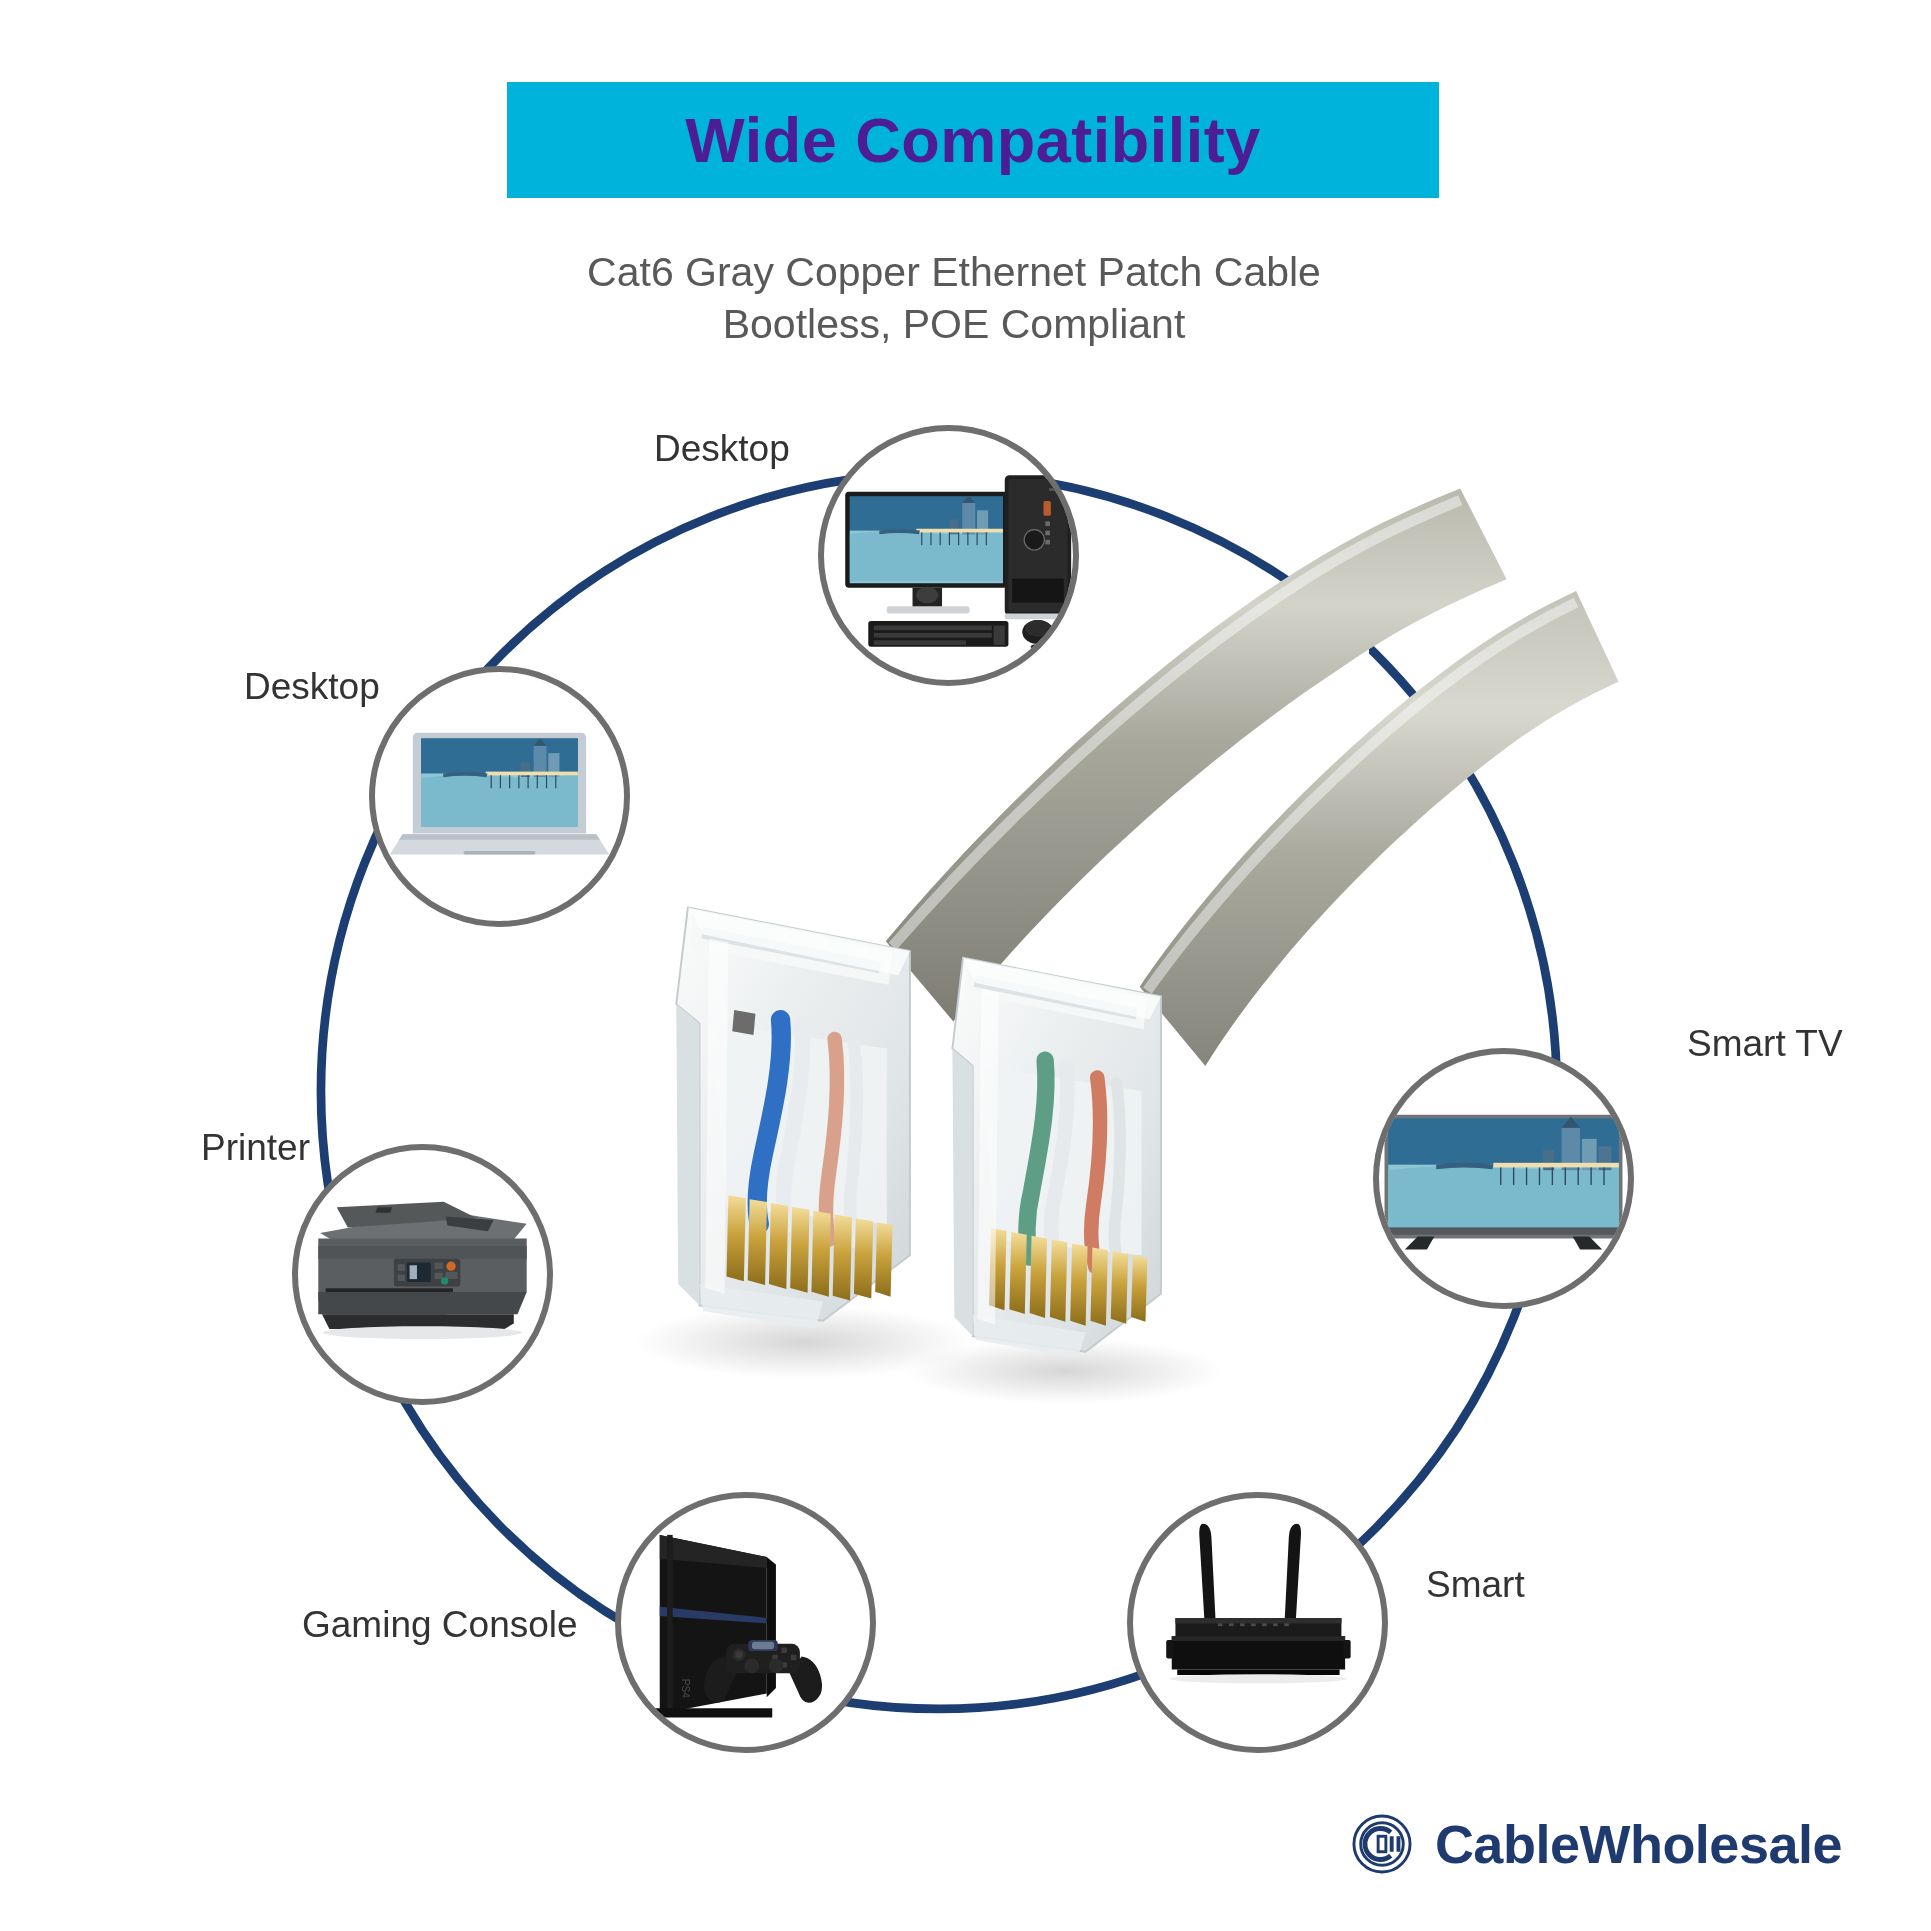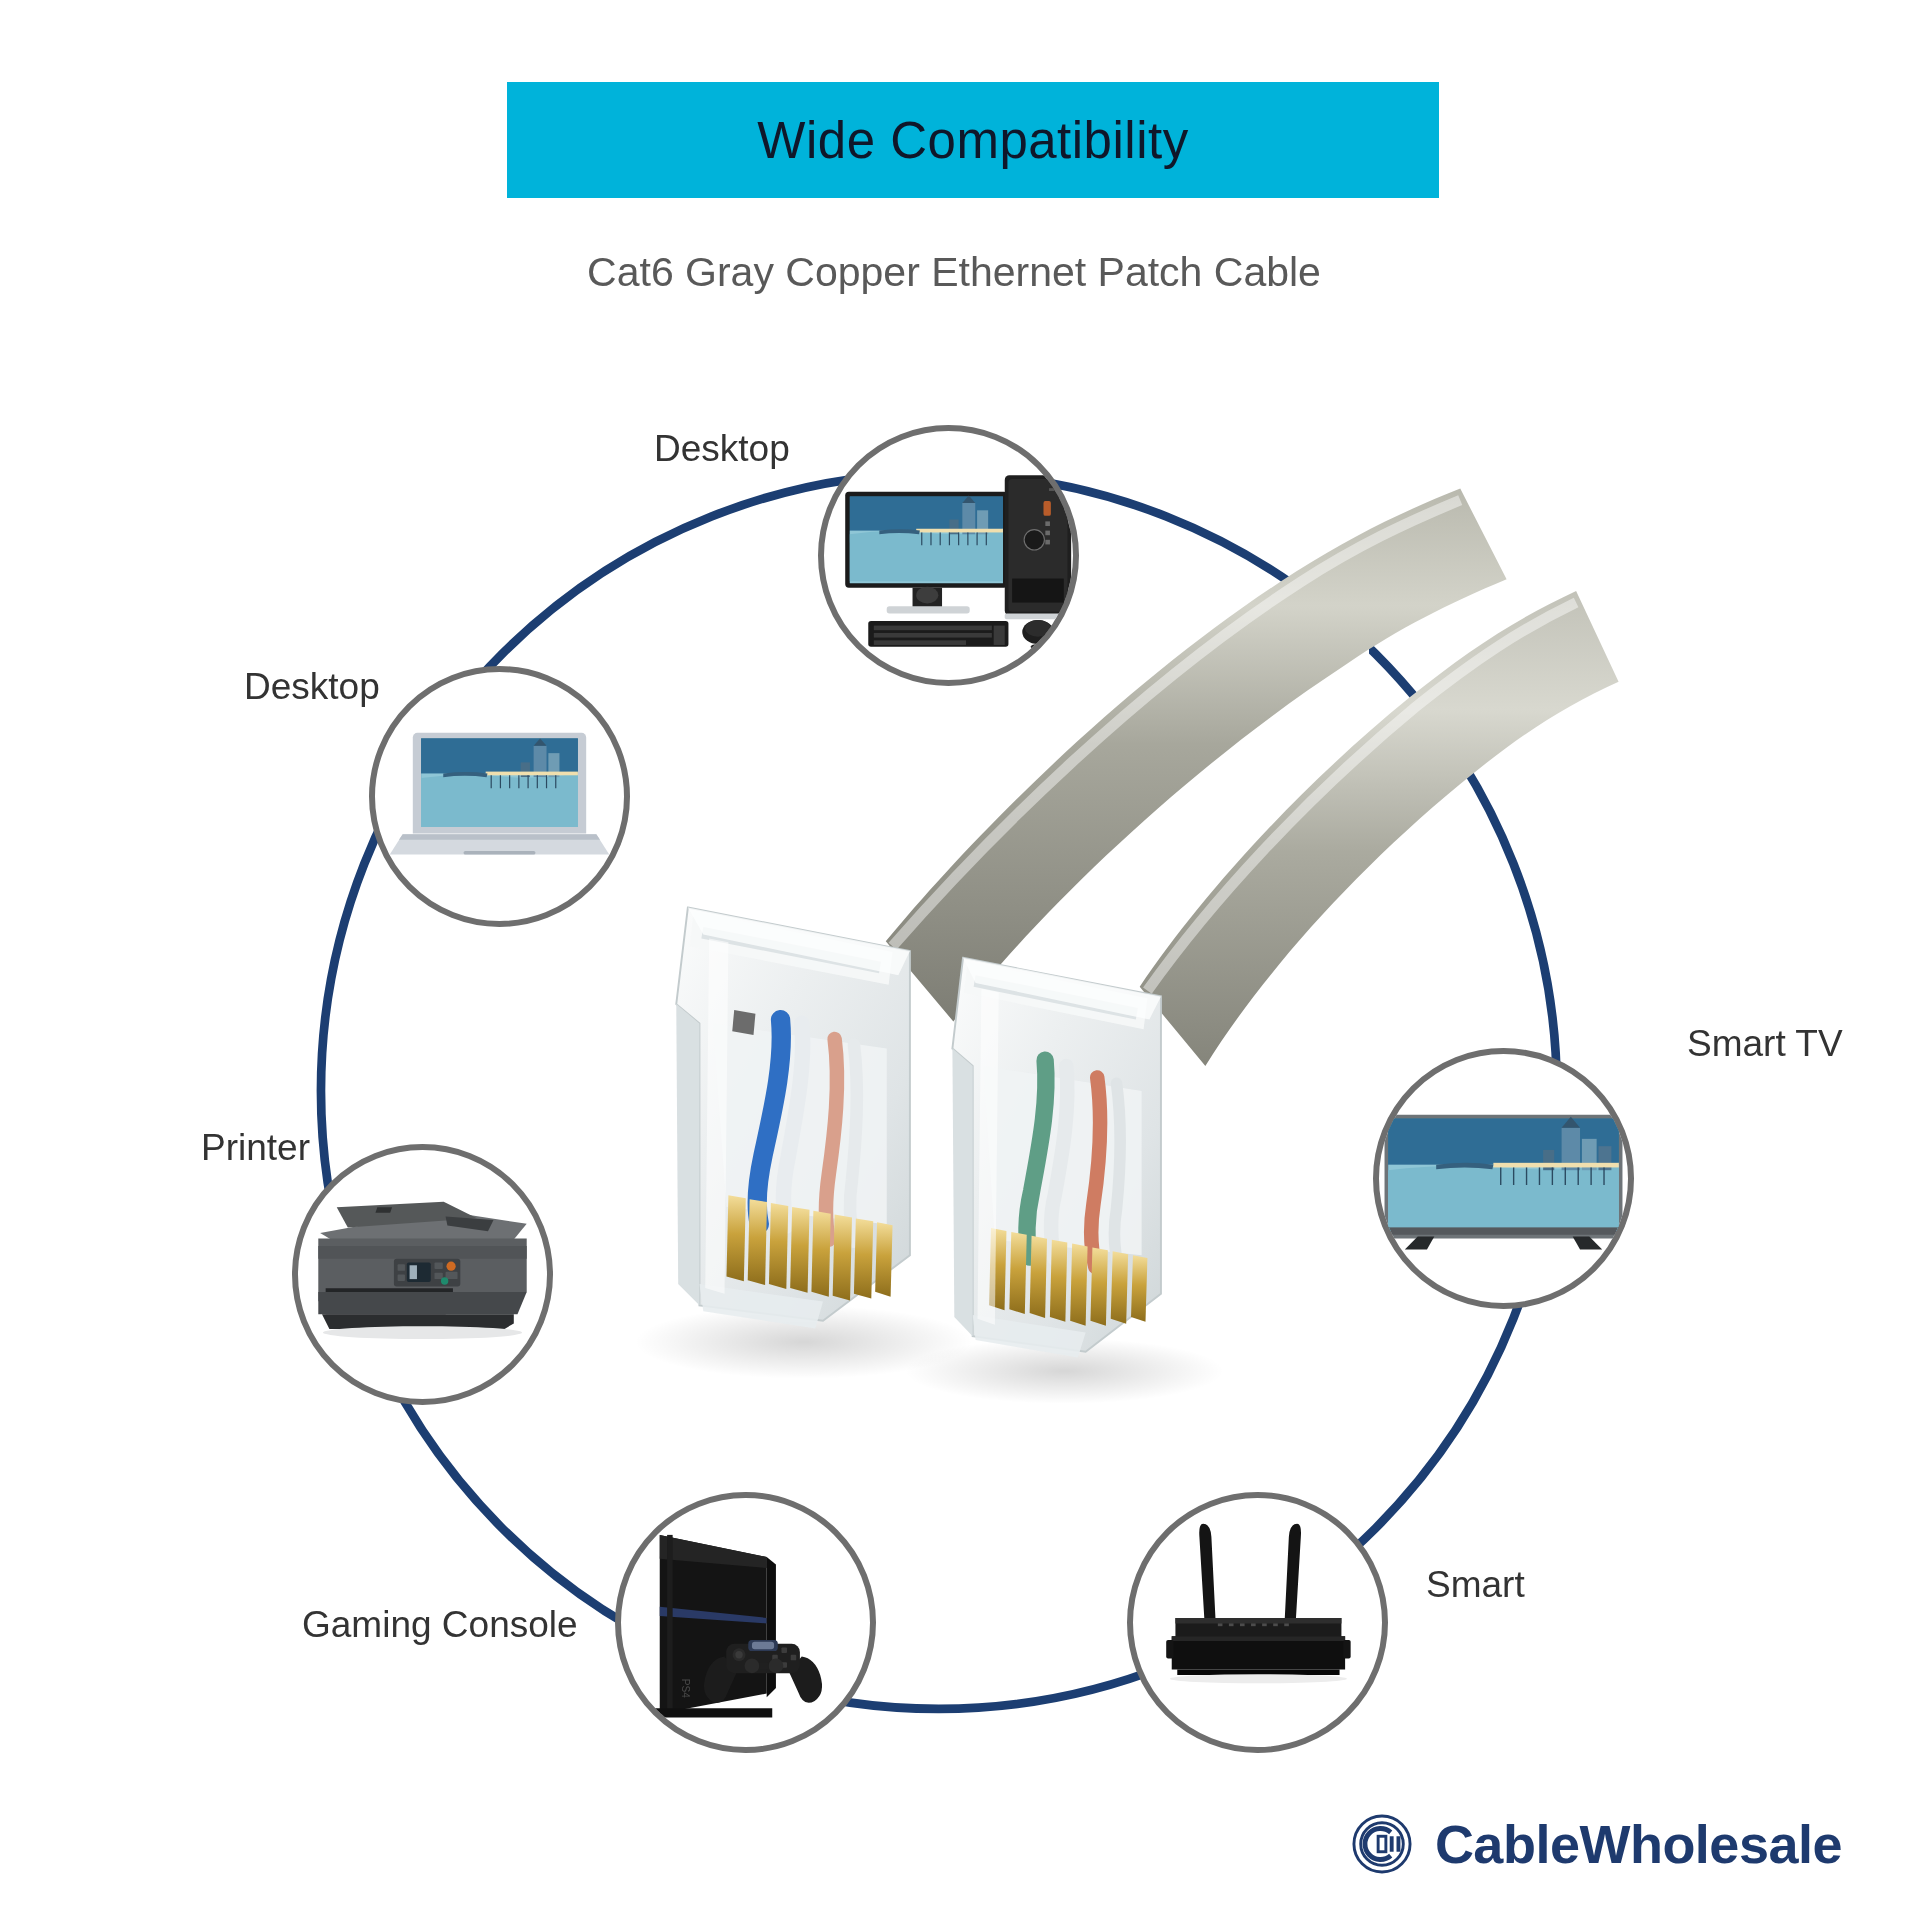--- a/index.html
+++ b/index.html
@@ -17,23 +17,23 @@
     left: 507px;
     top: 82px;
     width: 932px;
     height: 116px;
     background: #00b3da;
     display: flex;
     align-items: center;
     justify-content: center;
   }
   #banner-title {
-    color: #0f172a;
-    font-size: 51px;
-    font-weight: normal;
+    color: #4c1d95;
+    font-size: 63px;
+    font-weight: bold;
     letter-spacing: 0.5px;
     line-height: 1;
   }
   #subtitle {
     position: absolute;
     left: 0;
     top: 246px;
     width: 1908px;
     text-align: center;
     color: #595959;
@@ -92,20 +92,21 @@
 </style>
 </head>
 <body>
 
 <div id="banner">
   <span id="banner-title">Wide Compatibility</span>
 </div>
 
 <div id="subtitle">
   <div>Cat6 Gray Copper Ethernet Patch Cable</div>
+  <div>Bootless, POE Compliant</div>
 </div>
 
 <div id="stage">
 
   <svg id="ring-svg" width="1931" height="1931" viewBox="0 0 2000 2000">
     <defs>
       <clipPath id="ringClip">
 
         <path d="M0,0 H2000 V2000 H0 Z
                  M690,950 H1140 V1420 H690 Z" clip-rule="evenodd"></path>

